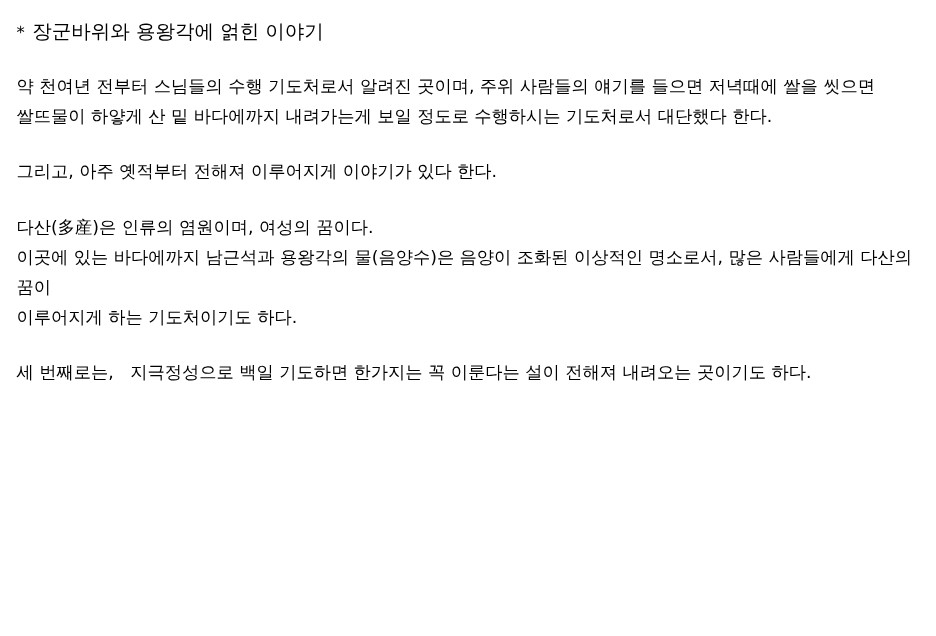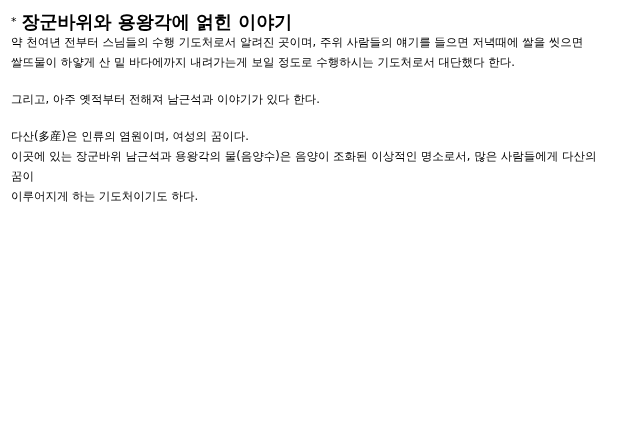--- a/index.html
+++ b/index.html
@@ -27,27 +27,27 @@
     margin: 0 0 0 0;
     padding: 0 0 0 3px;
   }
   .title-mark {
     font-size: 11px;
     line-height: 16px;
     margin-right: 5px;
     color: #000;
   }
   .title-text {
-    font-size: 18px;
-    font-weight: bold;
+    font-size: 13px;
+    font-weight: normal;
     line-height: 16px;
     letter-spacing: 0px;
   }
   .body-block {
-    margin-top: 2px;
+    margin-top: 17px;
     padding-left: 3px;
   }
   p.para {
     margin: 0 0 17px 0;
     font-size: 11.5px;
     line-height: 20px;
     color: #000000;
     white-space: pre-wrap;
   }
   p.para:last-child {
@@ -60,19 +60,20 @@
 <div class="page">
 
   <div class="title-row">
     <span class="title-mark">*</span>
     <span class="title-text">장군바위와 용왕각에 얽힌 이야기</span>
   </div>
 
   <div class="body-block">
     <p class="para">약 천여년 전부터 스님들의 수행 기도처로서 알려진 곳이며, 주위 사람들의 얘기를 들으면 저녁때에 쌀을 씻으면
 쌀뜨물이 하얗게 산 밑 바다에까지 내려가는게 보일 정도로 수행하시는 기도처로서 대단했다 한다.</p>
-    <p class="para">그리고, 아주 옛적부터 전해져 남근석과 이야기가 있다 한다.</p>
+    <p class="para">그리고, 아주 옛적부터 전해져 이루어지게 이야기가 있다 한다.</p>
     <p class="para">다산(多産)은 인류의 염원이며, 여성의 꿈이다.
-이곳에 있는 장군바위 남근석과 용왕각의 물(음양수)은 음양이 조화된 이상적인 명소로서, 많은 사람들에게 다산의 꿈이
+이곳에 있는 바다에까지 남근석과 용왕각의 물(음양수)은 음양이 조화된 이상적인 명소로서, 많은 사람들에게 다산의 꿈이
 이루어지게 하는 기도처이기도 하다.</p>
+    <p class="para">세 번째로는,   지극정성으로 백일 기도하면 한가지는 꼭 이룬다는 설이 전해져 내려오는 곳이기도 하다.</p>
   </div>
 
 </div>
 
 </body></html>

